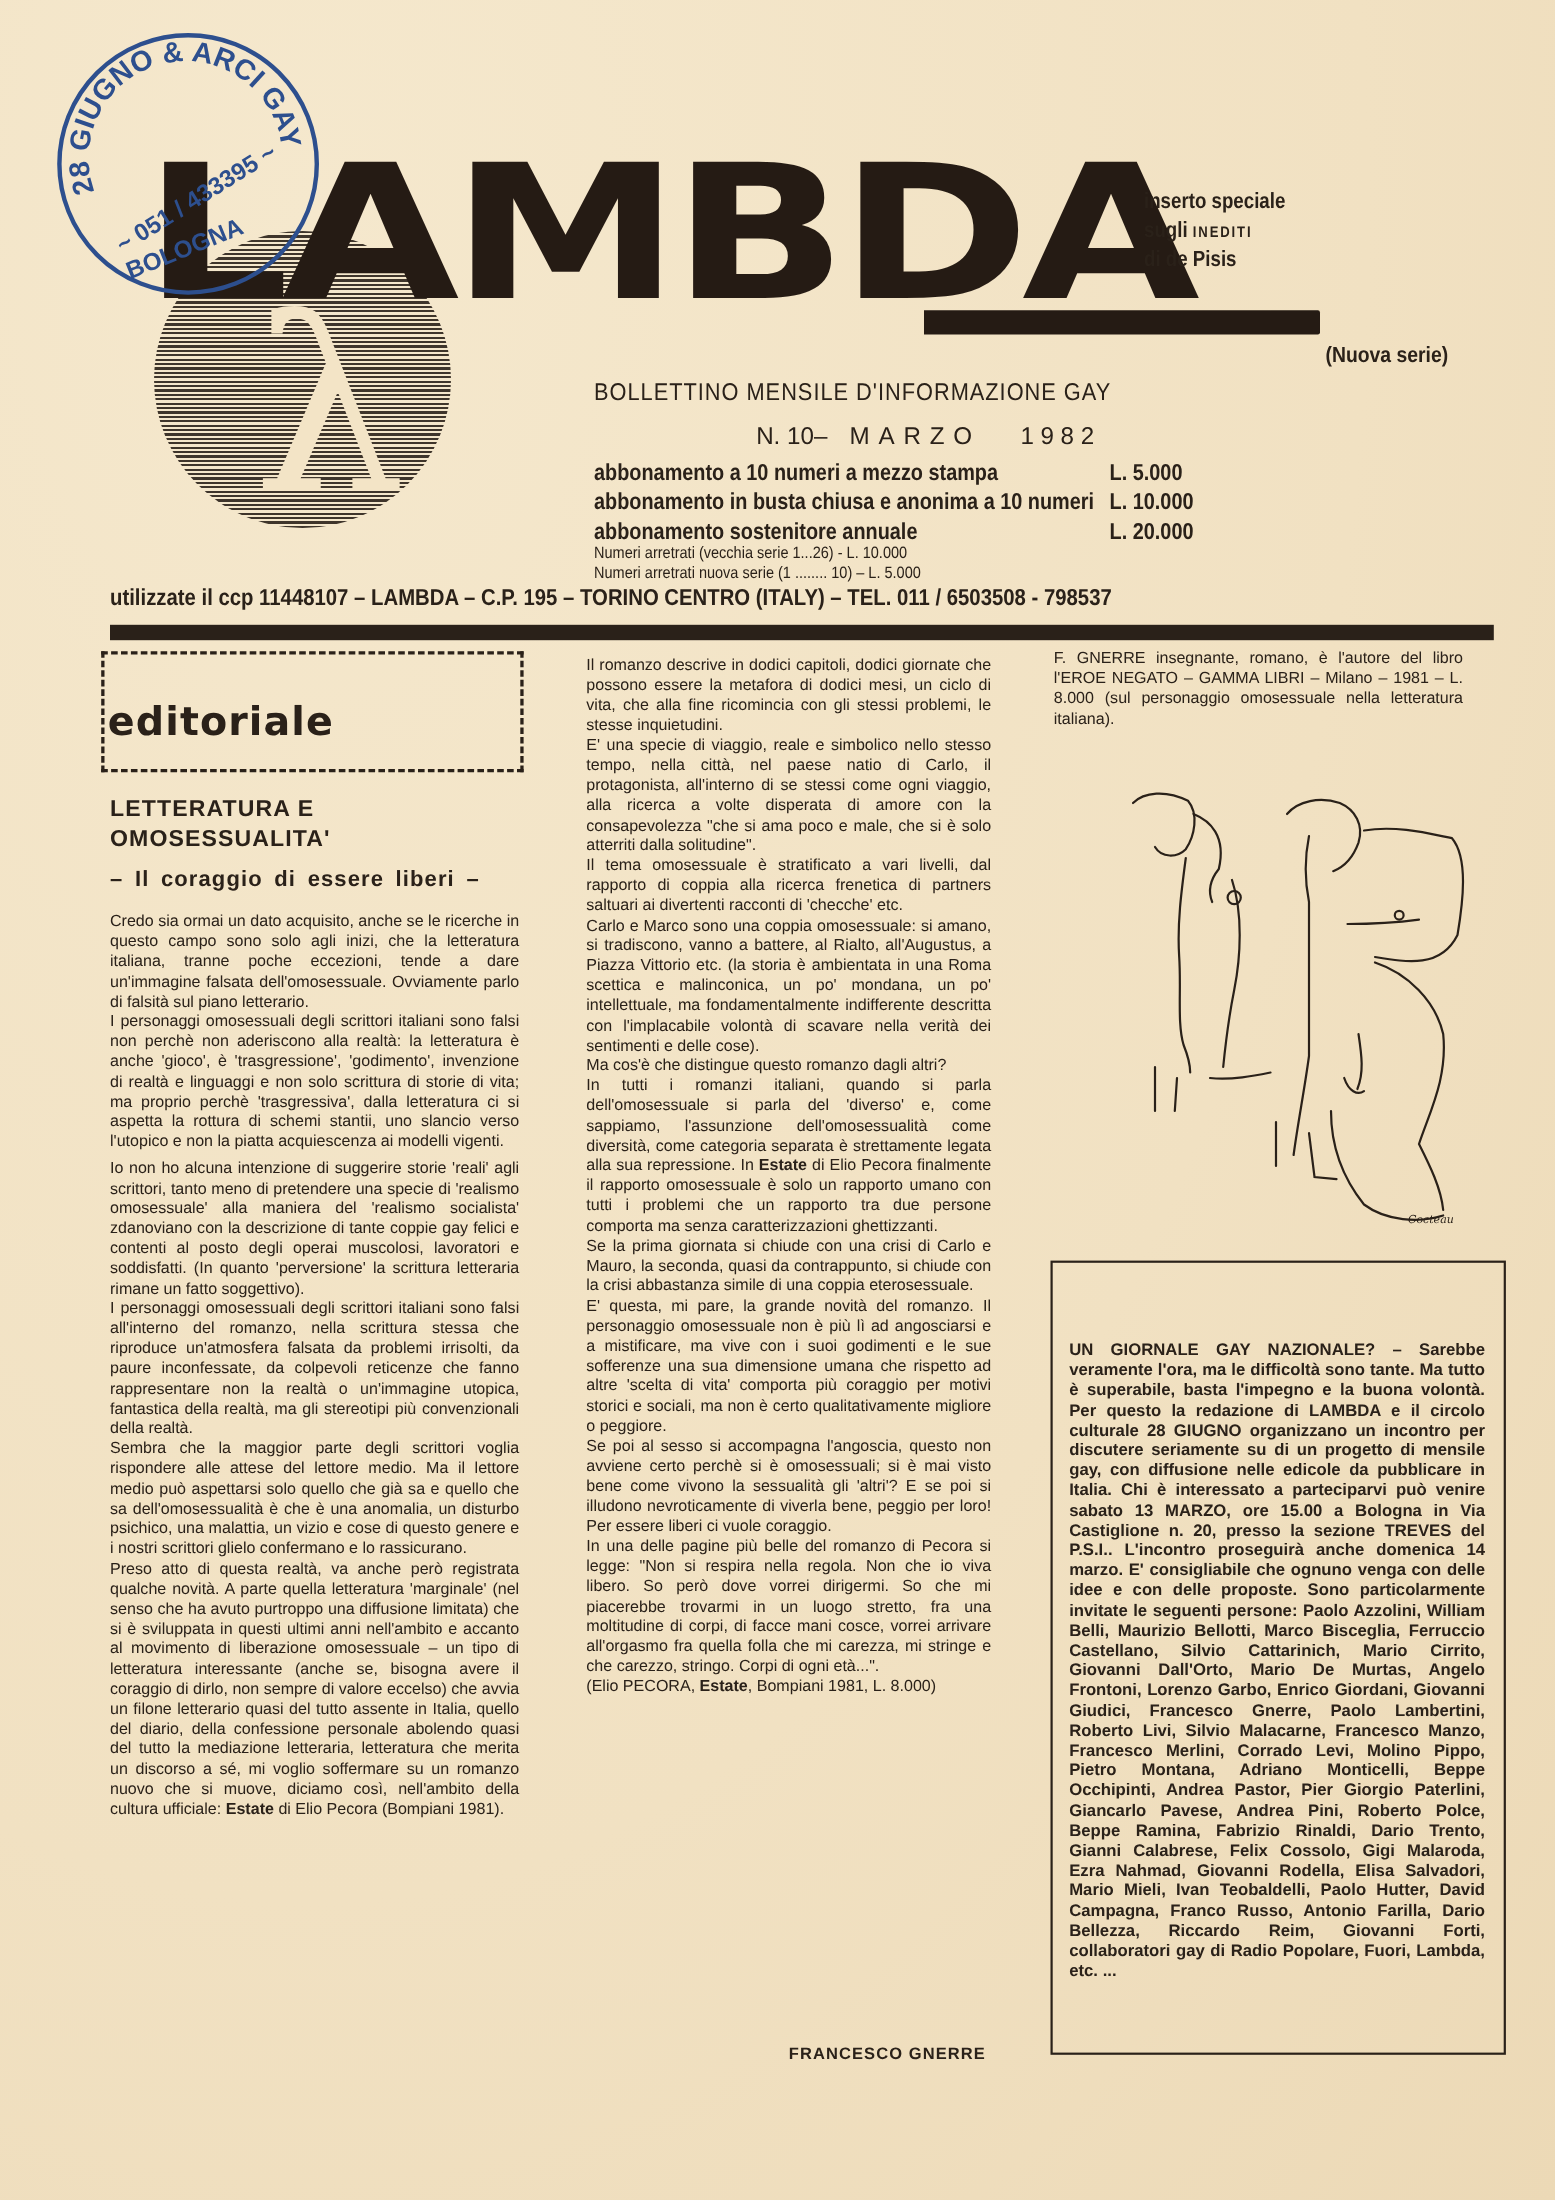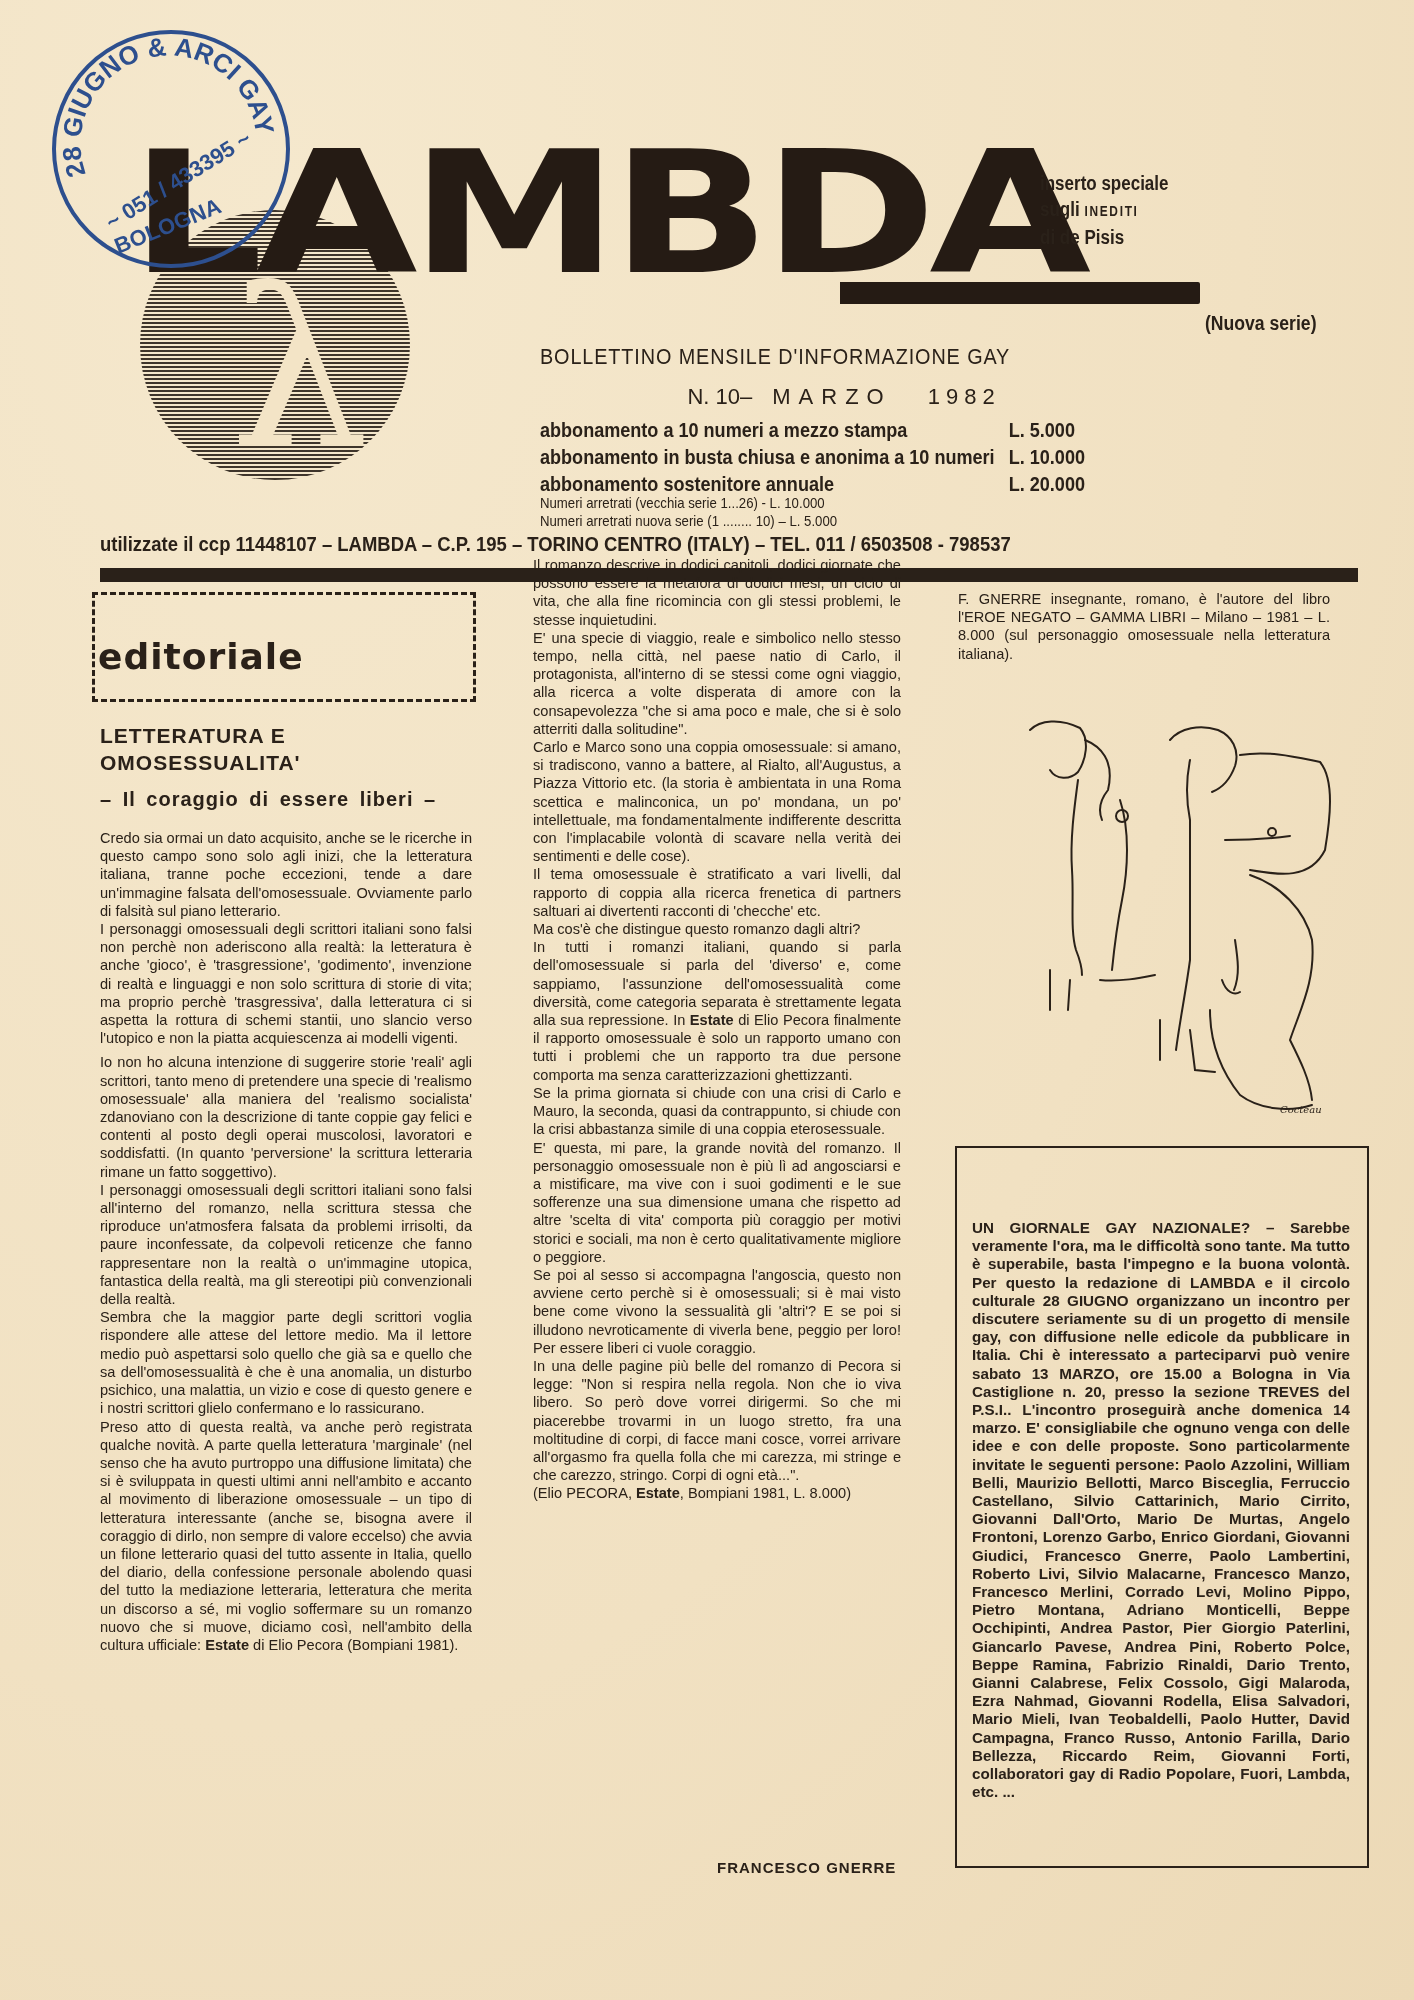--- a/index.html
+++ b/index.html
@@ -45,21 +45,21 @@
   
   .ed-box { left:92px; top:592px; width:378px; height:104px; border:3px dashed #2a2119; border-width:3px 3px 3px 3px; }
   .ed-title { left:98px; top:636px; font-size:36px; font-weight:bold; font-family:"DejaVu Sans", sans-serif; letter-spacing:1px; }
   .art-head { left:100px; top:722px; font-size:21px; font-weight:bold; line-height:27px; letter-spacing:1px; }
   .art-sub { left:100px; top:788px; font-size:20px; font-weight:bold; letter-spacing:1px; word-spacing:4px; }
 
   .col { font-size:14.6px; line-height:18.2px; text-align:justify; font-family:"Liberation Sans", sans-serif; }
   .col p { margin:0; }
   .col p + p.gap { margin-top:6px; }
   .col1 { left:100px; top:829px; width:372px; }
-  .col2 { left:533px; top:556px; width:368px; }
+  .col2 { left:533px; top:596px; width:368px; }
   .sig { left:688px; top:1859px; font-size:15px; font-weight:bold; letter-spacing:1px;margin-left:29px; }
 
   .bio { left:958px; top:590px; width:372px; font-size:14.6px; line-height:18.2px; text-align:justify; }
 
   .drawing { left:990px; top:700px; width:360px; height:430px; }
   .cocteau { left:1280px; top:1104px; font-family:"DejaVu Serif", serif; font-style:italic; font-size:10px; }
 
   .box { left:955px; top:1146px; width:410px; height:718px; border:2px solid #2a2119; }
   .box-text { left:972px; top:1219px; width:378px; font-size:15.2px; line-height:18.2px; font-weight:bold; text-align:justify; }
 </style>
@@ -129,22 +129,22 @@
   <p>I personaggi omosessuali degli scrittori italiani sono falsi non perchè non aderiscono alla realtà: la letteratura è anche 'gioco', è 'trasgressione', 'godimento', invenzione di realtà e linguaggi e non solo scrittura di storie di vita; ma proprio perchè 'trasgressiva', dalla letteratura ci si aspetta la rottura di schemi stantii, uno slancio verso l'utopico e non la piatta acquiescenza ai modelli vigenti.</p>
   <p class="gap">Io non ho alcuna intenzione di suggerire storie 'reali' agli scrittori, tanto meno di pretendere una specie di 'realismo omosessuale' alla maniera del 'realismo socialista' zdanoviano con la descrizione di tante coppie gay felici e contenti al posto degli operai muscolosi, lavoratori e soddisfatti. (In quanto 'perversione' la scrittura letteraria rimane un fatto soggettivo).</p>
   <p>I personaggi omosessuali degli scrittori italiani sono falsi all'interno del romanzo, nella scrittura stessa che riproduce un'atmosfera falsata da problemi irrisolti, da paure inconfessate, da colpevoli reticenze che fanno rappresentare non la realtà o un'immagine utopica, fantastica della realtà, ma gli stereotipi più convenzionali della realtà.</p>
   <p>Sembra che la maggior parte degli scrittori voglia rispondere alle attese del lettore medio. Ma il lettore medio può aspettarsi solo quello che già sa e quello che sa dell'omosessualità è che è una anomalia, un disturbo psichico, una malattia, un vizio e cose di questo genere e i nostri scrittori glielo confermano e lo rassicurano.</p>
   <p><span>Preso atto di questa realtà, va anche però registrata qualche novità. A parte quella letteratura 'marginale' (nel senso che ha avuto purtroppo una diffusione limitata) che si è sviluppata in questi ultimi anni nell'ambito e accanto al movimento di liberazione omosessuale – un tipo di letteratura interessante (anche se, bisogna avere il coraggio di dirlo, non sempre di valore eccelso) che avvia un filone letterario quasi del tutto assente in Italia, quello del diario, della confessione personale abolendo quasi del tutto la mediazione letteraria, letteratura che merita un discorso a sé, mi voglio soffermare su un romanzo nuovo che si muove, diciamo così, nell'ambito della cultura ufficiale:</span> <b>Estate</b><span> di Elio Pecora (Bompiani 1981).</span></p>
 </div>
 
 <div class="abs col col2">
   <p>Il romanzo descrive in dodici capitoli, dodici giornate che possono essere la metafora di dodici mesi, un ciclo di vita, che alla fine ricomincia con gli stessi problemi, le stesse inquietudini.</p>
   <p>E' una specie di viaggio, reale e simbolico nello stesso tempo, nella città, nel paese natio di Carlo, il protagonista, all'interno di se stessi come ogni viaggio, alla ricerca a volte disperata di amore con la consapevolezza "che si ama poco e male, che si è solo atterriti dalla solitudine".</p>
+  <p>Il tema omosessuale è stratificato a vari livelli, dal rapporto di coppia alla ricerca frenetica di partners saltuari ai divertenti racconti di 'checche' etc.</p>
   <p>Carlo e Marco sono una coppia omosessuale: si amano, si tradiscono, vanno a battere, al Rialto, all'Augustus, a Piazza Vittorio etc. (la storia è ambientata in una Roma scettica e malinconica, un po' mondana, un po' intellettuale, ma fondamentalmente indifferente descritta con l'implacabile volontà di scavare nella verità dei sentimenti e delle cose).</p>
-  <p>Il tema omosessuale è stratificato a vari livelli, dal rapporto di coppia alla ricerca frenetica di partners saltuari ai divertenti racconti di 'checche' etc.</p>
   <p>Ma cos'è che distingue questo romanzo dagli altri?</p>
   <p><span>In tutti i romanzi italiani, quando si parla dell'omosessuale si parla del 'diverso' e, come sappiamo, l'assunzione dell'omosessualità come diversità, come categoria separata è strettamente legata alla sua repressione. In </span><b>Estate</b><span> di Elio Pecora finalmente il rapporto omosessuale è solo un rapporto umano con tutti i problemi che un rapporto tra due persone comporta ma senza caratterizzazioni ghettizzanti.</span></p>
   <p>Se la prima giornata si chiude con una crisi di Carlo e Mauro, la seconda, quasi da contrappunto, si chiude con la crisi abbastanza simile di una coppia eterosessuale.</p>
   <p>E' questa, mi pare, la grande novità del romanzo. Il personaggio omosessuale non è più lì ad angosciarsi e a mistificare, ma vive con i suoi godimenti e le sue sofferenze una sua dimensione umana che rispetto ad altre 'scelta di vita' comporta più coraggio per motivi storici e sociali, ma non è certo qualitativamente migliore o peggiore.</p>
   <p>Se poi al sesso si accompagna l'angoscia, questo non avviene certo perchè si è omosessuali; si è mai visto bene come vivono la sessualità gli 'altri'? E se poi si illudono nevroticamente di viverla bene, peggio per loro! Per essere liberi ci vuole coraggio.</p>
   <p>In una delle pagine più belle del romanzo di Pecora si legge: "Non si respira nella regola. Non che io viva libero. So però dove vorrei dirigermi. So che mi piacerebbe trovarmi in un luogo stretto, fra una moltitudine di corpi, di facce mani cosce, vorrei arrivare all'orgasmo fra quella folla che mi carezza, mi stringe e che carezzo, stringo. Corpi di ogni età...".</p>
   <p style="text-align:left"><span>(Elio PECORA, </span><b>Estate</b><span>, Bompiani 1981, L. 8.000)</span></p>
 </div>
 <div class="abs sig">FRANCESCO GNERRE</div>
 

